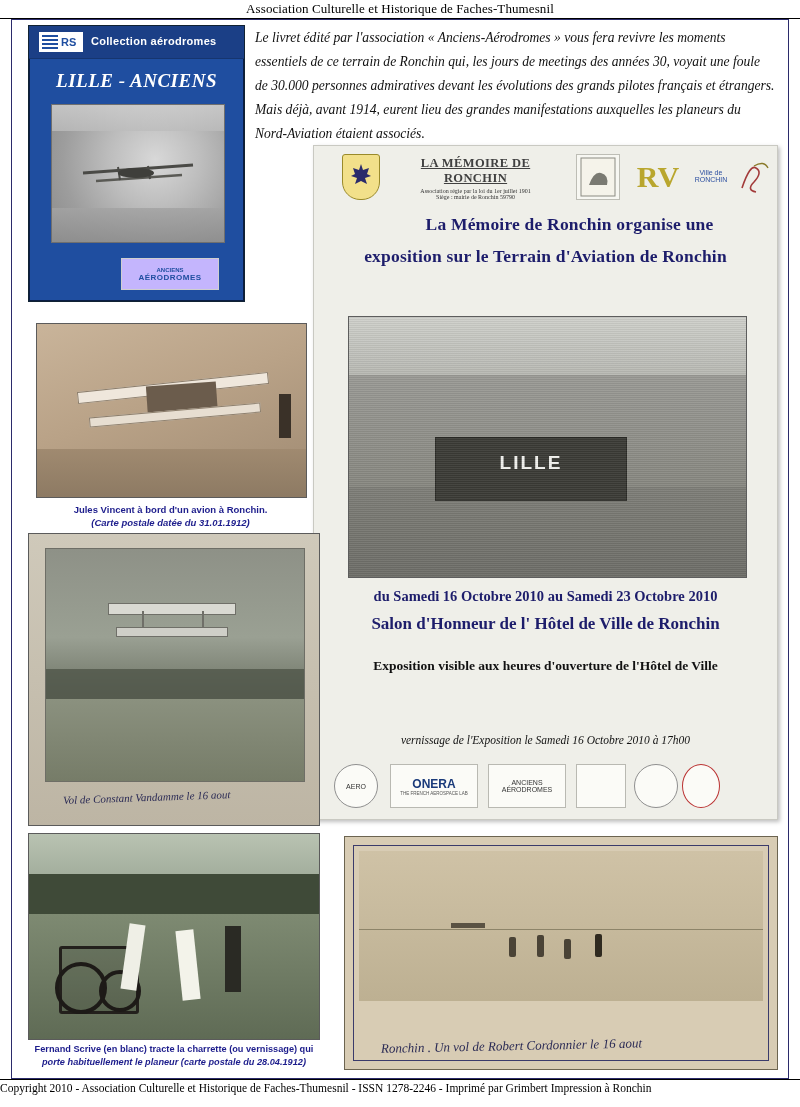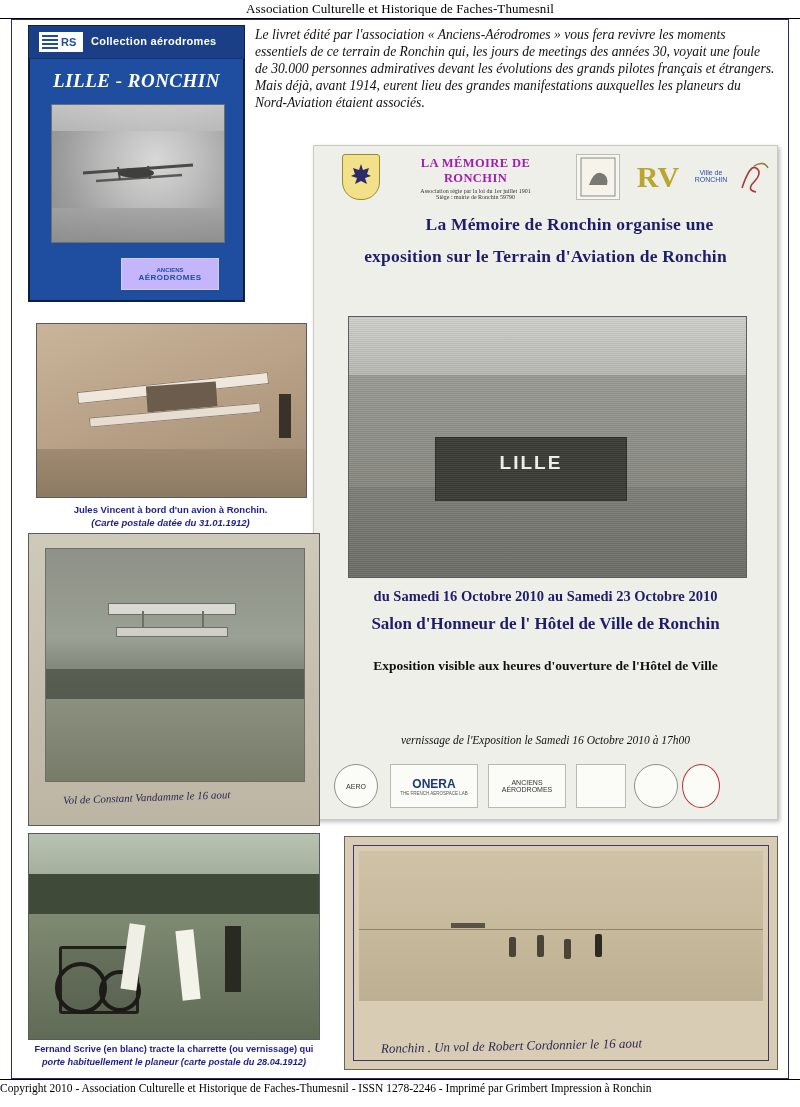--- a/index.html
+++ b/index.html
@@ -65,38 +65,38 @@
     position:absolute;left:60px;top:232px;width:96px;height:30px;background:#c4b5fd;border:1px solid #cfcfcf;
     display:flex;flex-direction:column;align-items:center;justify-content:center;margin-left:32px;
   }
   .book-badge .b1{font-family:"Liberation Sans",sans-serif;font-size:6px;color:#1f4ea0;font-weight:bold;}
   .book-badge .b2{font-family:"Liberation Sans",sans-serif;font-size:8px;color:#1f4ea0;font-weight:bold;letter-spacing:.5px;}
 
   
   .intro{
     position:absolute;left:255px;top:26px;width:520px;
     font-family:"Liberation Serif",serif;font-style:italic;font-size:13.6px;
-    line-height:17px;color:#111;text-align:left;
+    line-height:24px;color:#111;text-align:left;
   }
 
   
   .poster{
     position:absolute;left:313px;top:145px;width:463px;height:673px;
     background:#efefe9;border:1px solid #c9c9c2;
     box-shadow:2px 2px 4px rgba(0,0,0,.25);
   }
   .poster-logos{position:absolute;left:0;top:8px;width:463px;height:52px;}
   .pl{position:absolute;top:0;height:48px;}
   .shield{
     width:36px;height:44px;background:#f2e08a;border:1px solid #9a8a2a;
     border-radius:3px 3px 18px 18px;position:relative;
   }
   .shield .cross{position:absolute;left:7px;top:8px;width:22px;height:22px;}
   .assoc-text{position:absolute;left:74px;top:2px;width:175px;text-align:center;}
-  .assoc-text .l1{font-family:"Liberation Serif",serif;font-size:12.5px;font-weight:bold;letter-spacing:.4px;color:#a21caf;}
+  .assoc-text .l1{font-family:"Liberation Serif",serif;font-size:12.5px;font-weight:bold;letter-spacing:.4px;color:#404040;text-decoration:underline;}
   .assoc-text .l2{font-family:"Liberation Serif",serif;font-size:6px;color:#333;margin-top:2px;}
   .assoc-text .l3{font-family:"Liberation Serif",serif;font-size:6px;color:#333;}
   .logo-box{border:1px solid #bdbdb5;background:#f7f7f2;}
   .rv-logo{font-family:"Liberation Serif",serif;font-size:30px;font-weight:bold;color:#b9a62e;line-height:32px;}
   .ville-logo{font-family:"Liberation Sans",sans-serif;font-size:7px;color:#2b4ea0;text-align:center;}
 
   .poster-h1{
     position:absolute;left:0;top:68px;width:463px;text-align:center;
     font-family:"Liberation Serif",serif;font-size:17.5px;font-weight:bold;
     color:#1d1d6b;letter-spacing:.2px;padding-left:24px;
@@ -245,21 +245,21 @@
     <div class="book-logo">
       <span class="bars">
           <i></i>
           <i></i>
           <i></i>
           <i></i>
         </span>
       <span class="rs">RS</span>
     </div>
     <div class="book-collection">Collection aérodromes</div>
-    <div class="book-title">LILLE - RONCHIN</div>
+    <div class="book-title">LILLE - ANCIENS</div>
     <div class="book-photo">
       <div class="strip2"></div>
       <div class="strip"></div>
       <svg class="plane" viewBox="0 0 120 40">
         <path d="M5 22 L115 14" stroke="#4a4a46" stroke-width="3" fill="none"></path>
         <path d="M18 30 L104 24" stroke="#5a5a55" stroke-width="2.5" fill="none"></path>
         <path d="M40 16 L42 29 M70 15 L72 28" stroke="#4a4a46" stroke-width="2"></path>
         <ellipse cx="58" cy="22" rx="18" ry="5" fill="#3f3f3b"></ellipse>
       </svg>
     </div>

